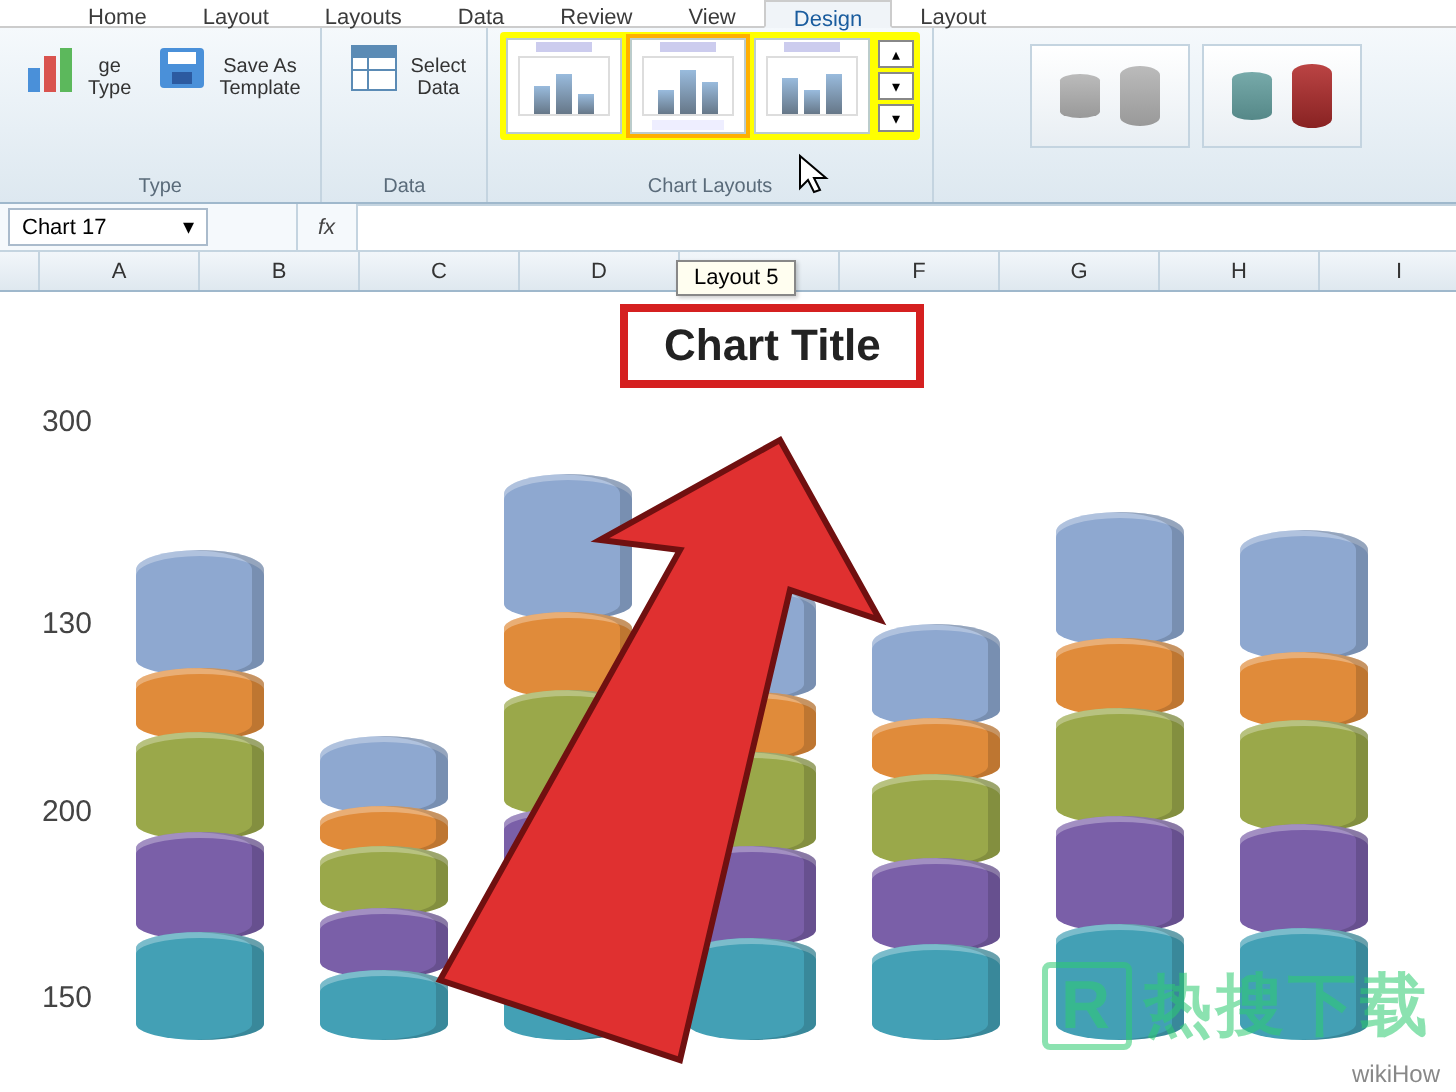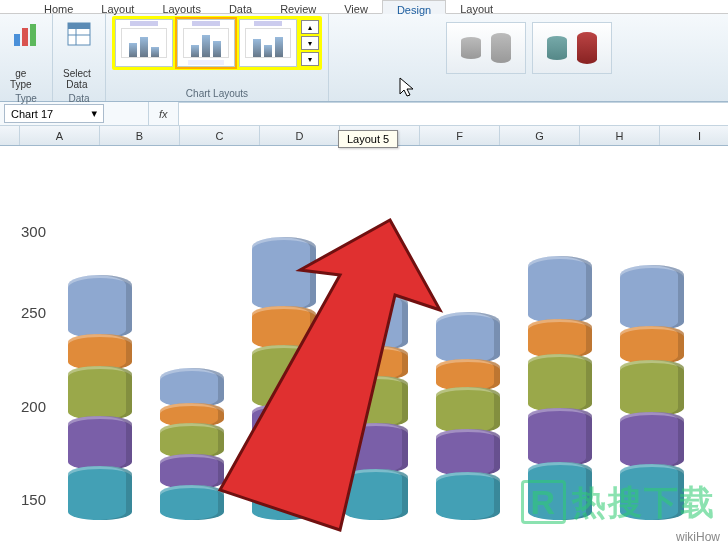--- a/index.html
+++ b/index.html
@@ -8,21 +8,21 @@
 
 .tabs { display: flex; background: #fff; border-bottom: 1px solid #ccc; height: 14px; padding-left: 30px; }
 .tab { padding: 3px 14px; color: #3b3b3b; cursor: pointer; font-size: 11px; }
 .tab.active { background: #f0f4f8; border: 1px solid #ccc; border-bottom: 1px solid #f0f4f8; margin-bottom: -1px; color: #1a5c9e; }
 
 
 .ribbon { display: flex; background: linear-gradient(#f5f9fc, #dde8f0); height: 88px; border-bottom: 1px solid #9fb8cc; }
 .group { display: flex; flex-direction: column; align-items: center; border-right: 1px solid #c4d4e0; padding: 2px 6px 0; }
 .group-items { display: flex; flex: 1; align-items: flex-start; gap: 2px; }
 .group-label { font-size: 10px; color: #5a6b7a; padding: 1px 0 2px; }
-.btn { display: flex; flex-direction: column; align-items: flex-start; padding: 2px 4px; gap: 18px; cursor: pointer; border-radius: 2px; }
+.btn { display: flex; align-items: flex-end; padding: 2px 4px; gap: 2px; cursor: pointer; border-radius: 2px; }
 .btn .icon { width: 32px; height: 32px; display: flex; align-items: center; justify-content: center; }
 .btn .lbl { font-size: 10px; text-align: center; line-height: 1.1; color: #333; }
 
 
 .gallery-wrap { background: #ffff00; padding: 3px; border-radius: 2px; }
 .gallery { display: flex; gap: 4px; }
 .gallery-item { width: 58px; height: 48px; background: #fff; border: 1px solid #bcc; display: flex; align-items: center; justify-content: center; cursor: pointer; position: relative; flex-direction: column; }
 .gallery-item.sel { outline: 2px solid #ffb000; }
 .gallery-more { width: 18px; display: flex; flex-direction: column; justify-content: center; gap: 2px; }
 .gallery-more span { height: 14px; border: 1px solid #888; background: #fff; display: flex; align-items: center; justify-content: center; font-size: 8px; cursor: pointer; }
@@ -96,20 +96,30 @@
     <div class="group-items">
       <div class="btn">
         <div class="icon">
           <svg width="28" height="28">
               <rect x="2" y="14" width="6" height="12" fill="#4a90d9"></rect>
               <rect x="10" y="8" width="6" height="18" fill="#d9534f"></rect>
               <rect x="18" y="4" width="6" height="22" fill="#5cb85c"></rect>
             </svg>
         </div>
         <div class="lbl">ge<br>Type</div>
+      </div>
+      <div class="btn">
+        <div class="icon">
+          <svg width="28" height="28">
+              <rect x="2" y="4" width="22" height="20" fill="#4a90d9" rx="2"></rect>
+              <rect x="6" y="6" width="14" height="6" fill="#fff"></rect>
+              <rect x="8" y="16" width="10" height="6" fill="#2c5aa0"></rect>
+            </svg>
+        </div>
+        <div class="lbl">Save As<br>Template</div>
       </div>
     </div>
     <div class="group-label">Type</div>
   </div>
 
   <div class="group">
     <div class="group-items">
       <div class="btn">
         <div class="icon">
           <svg width="28" height="28">
@@ -201,26 +211,29 @@
     <div>C</div>
     <div>D</div>
     <div>E</div>
     <div>F</div>
     <div>G</div>
     <div>H</div>
     <div>I</div>
   </div>
 
 <div class="chart-area">
+  <div class="chart-title-box">
+    <span>Chart Title</span>
+  </div>
   <div class="plot">
     <div class="yaxis">
         <div class="ytick" style="bottom: 0px;">150</div>
         <div class="ytick" style="bottom: 93.3333px;">200</div>
-        <div class="ytick" style="bottom: 186.667px;">250</div>
-        <div class="ytick" style="bottom: 268px; margin-top: 20px;">300</div>
+        <div class="ytick" style="bottom: 186.667px;">130</div>
+        <div class="ytick" style="bottom: 288px; margin-top: 20px;">300</div>
       </div>
     <div class="bars">
         <div class="bar">
           <div class="seg top" style="height: 63.0805px; background: rgb(142, 168, 208);"></div>
           <div class="seg" style="height: 36.046px; background: rgb(224, 139, 58);"></div>
           <div class="seg" style="height: 54.069px; background: rgb(154, 168, 74);"></div>
           <div class="seg" style="height: 54.069px; background: rgb(122, 95, 168);"></div>
           <div class="seg" style="height: 54.069px; background: rgb(67, 160, 181);"></div>
         </div>
         <div class="bar">

